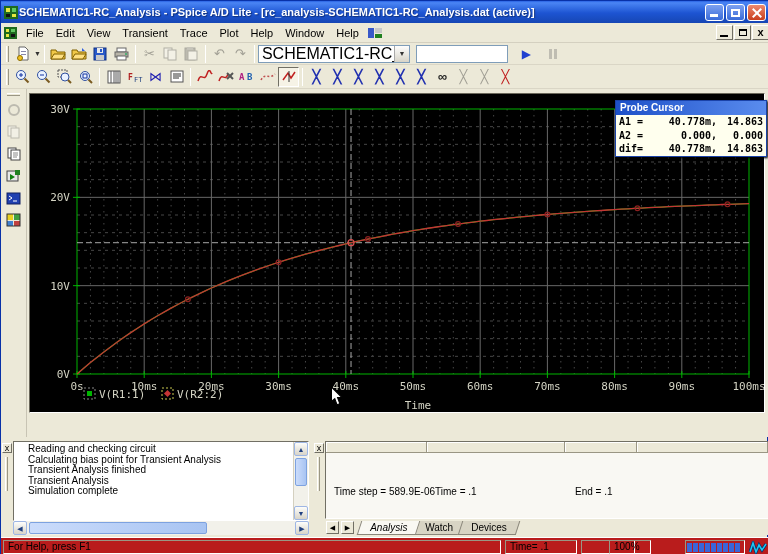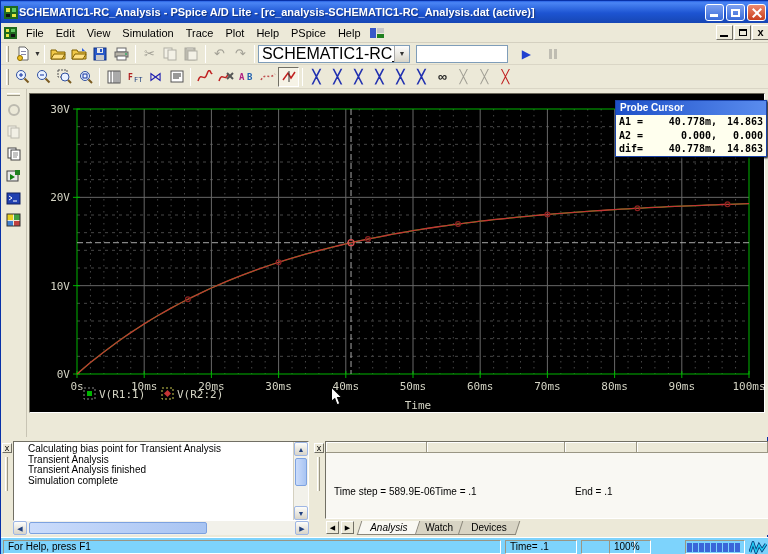--- a/index.html
+++ b/index.html
@@ -104,21 +104,21 @@
   .simtext { position:absolute; font-size:10px; color:#000; top:44px; }
   #sim-tabs { position:absolute; left:12px; top:78px; width:444px; height:16px; background:#ECE9D8; display:flex; align-items:flex-end; }
   .tab-arrow { width:13px; height:13px; font-size:7px; text-align:center; line-height:12px;
     background:#ECE9D8; border:1px solid; border-color:#fff #716F64 #716F64 #fff; margin:0 1px 1px 1px; flex:none; }
   .sheet-tab { height:14px; font-size:10px; padding:0 10px; border:1px solid #8a867a; border-top:none;
     transform:skewX(-18deg); background:#D8D4C4; margin-left:-4px; display:flex; align-items:center; }
   .sheet-tab span { transform:skewX(18deg); }
   .sheet-tab.active { background:#F9F8F3; z-index:2; font-style:italic; }
 
   
-  #statusbar { left:0; top:536px; width:768px; height:18px; background:#7dd3fc; border-top:1px solid #fff; }
+  #statusbar { left:0; top:536px; width:768px; height:18px; background:#b91c1c; border-top:1px solid #fff; }
   .sbox { position:absolute; top:2px; height:14px; font-size:10px; line-height:12px; padding:0 4px;
     border:1px solid; border-color:#9a9684 #fff #fff #9a9684; color:#000; white-space:nowrap; overflow:hidden; }
   #progress { display:flex; gap:1px; align-items:center; padding:1px 1px; }
   #progress i { width:5px; height:9px; background:#3A66D8; }
 
   
   #mouse { left:328px; top:386px; width:16px; height:20px; z-index:50; }
 
   svg text { font-family:"DejaVu Sans Mono",monospace; }
 </style>
@@ -152,25 +152,25 @@
     <svg width="14" height="14" style="margin-right:2px">
         <rect x="0" y="1" width="13" height="12" fill="#1E6A1E"></rect>
         <rect x="2" y="3" width="3" height="3" fill="#E8E840"></rect>
         <rect x="7" y="3" width="4" height="3" fill="#60C860"></rect>
         <rect x="2" y="8" width="3" height="3" fill="#E8E840"></rect>
         <rect x="7" y="8" width="4" height="3" fill="#111"></rect>
       </svg>
     <span class="menu-item">File</span>
     <span class="menu-item">Edit</span>
     <span class="menu-item">View</span>
-    <span class="menu-item">Simulation</span>
+    <span class="menu-item">Transient</span>
     <span class="menu-item">Trace</span>
     <span class="menu-item">Plot</span>
     <span class="menu-item">Help</span>
-    <span class="menu-item">PSpice</span>
+    <span class="menu-item">Window</span>
     <span class="menu-item">Help</span>
     <svg width="16" height="14" style="margin-left:2px">
         <rect x="1" y="2" width="6" height="10" fill="#3858C8"></rect>
         <rect x="8" y="2" width="7" height="5" fill="#C8C8C8"></rect>
         <rect x="8" y="8" width="7" height="4" fill="#208020"></rect>
       </svg>
     <span class="spacer"></span>
     <span class="mdibtn">
         <i class="g-min"></i>
       </span>
@@ -542,23 +542,24 @@
   </div>
 
 
   <div class="abs" id="panel-left">
     <div class="gutter">
       <span class="xbtn">x</span>
       <span class="vgrip"></span>
     </div>
     <div id="log-box">
       <div id="log-lines">
+        <div>Reading and checking circuit</div>
         <div>Calculating bias point for Transient Analysis</div>
+        <div>Transient Analysis finished</div>
         <div>Transient Analysis</div>
-        <div>Transient Analysis finished</div>
         <div>Simulation complete</div>
       </div>
       <div class="vscroll">
         <span class="sarrow" style="left:0;top:0">▲</span>
         <span class="sthumb" style="left:1px;top:16px;width:12px;height:28px"></span>
         <span class="sarrow" style="left:0;bottom:0">▼</span>
       </div>
     </div>
     <div class="hscroll">
       <span class="sarrow" style="left:0;top:0">◀</span>

